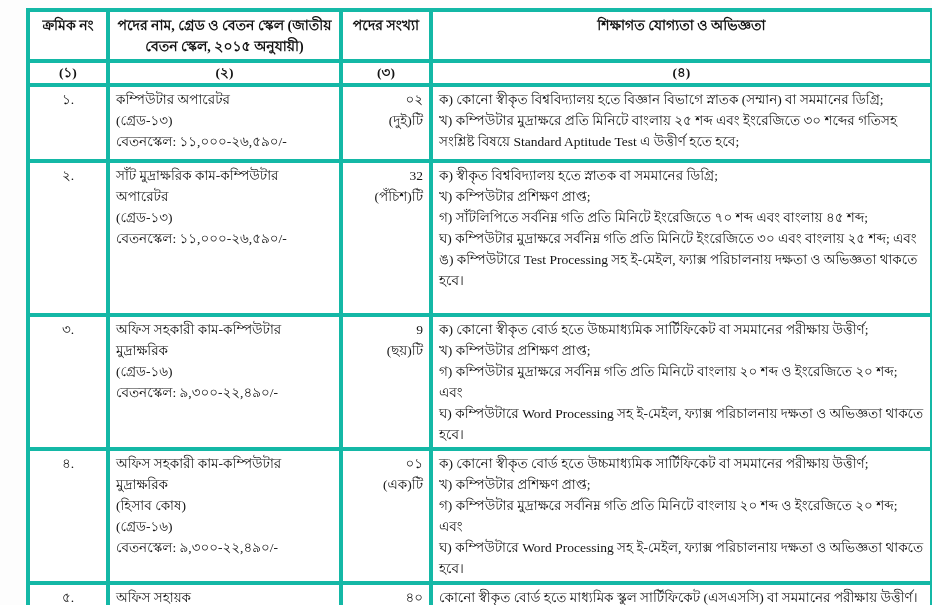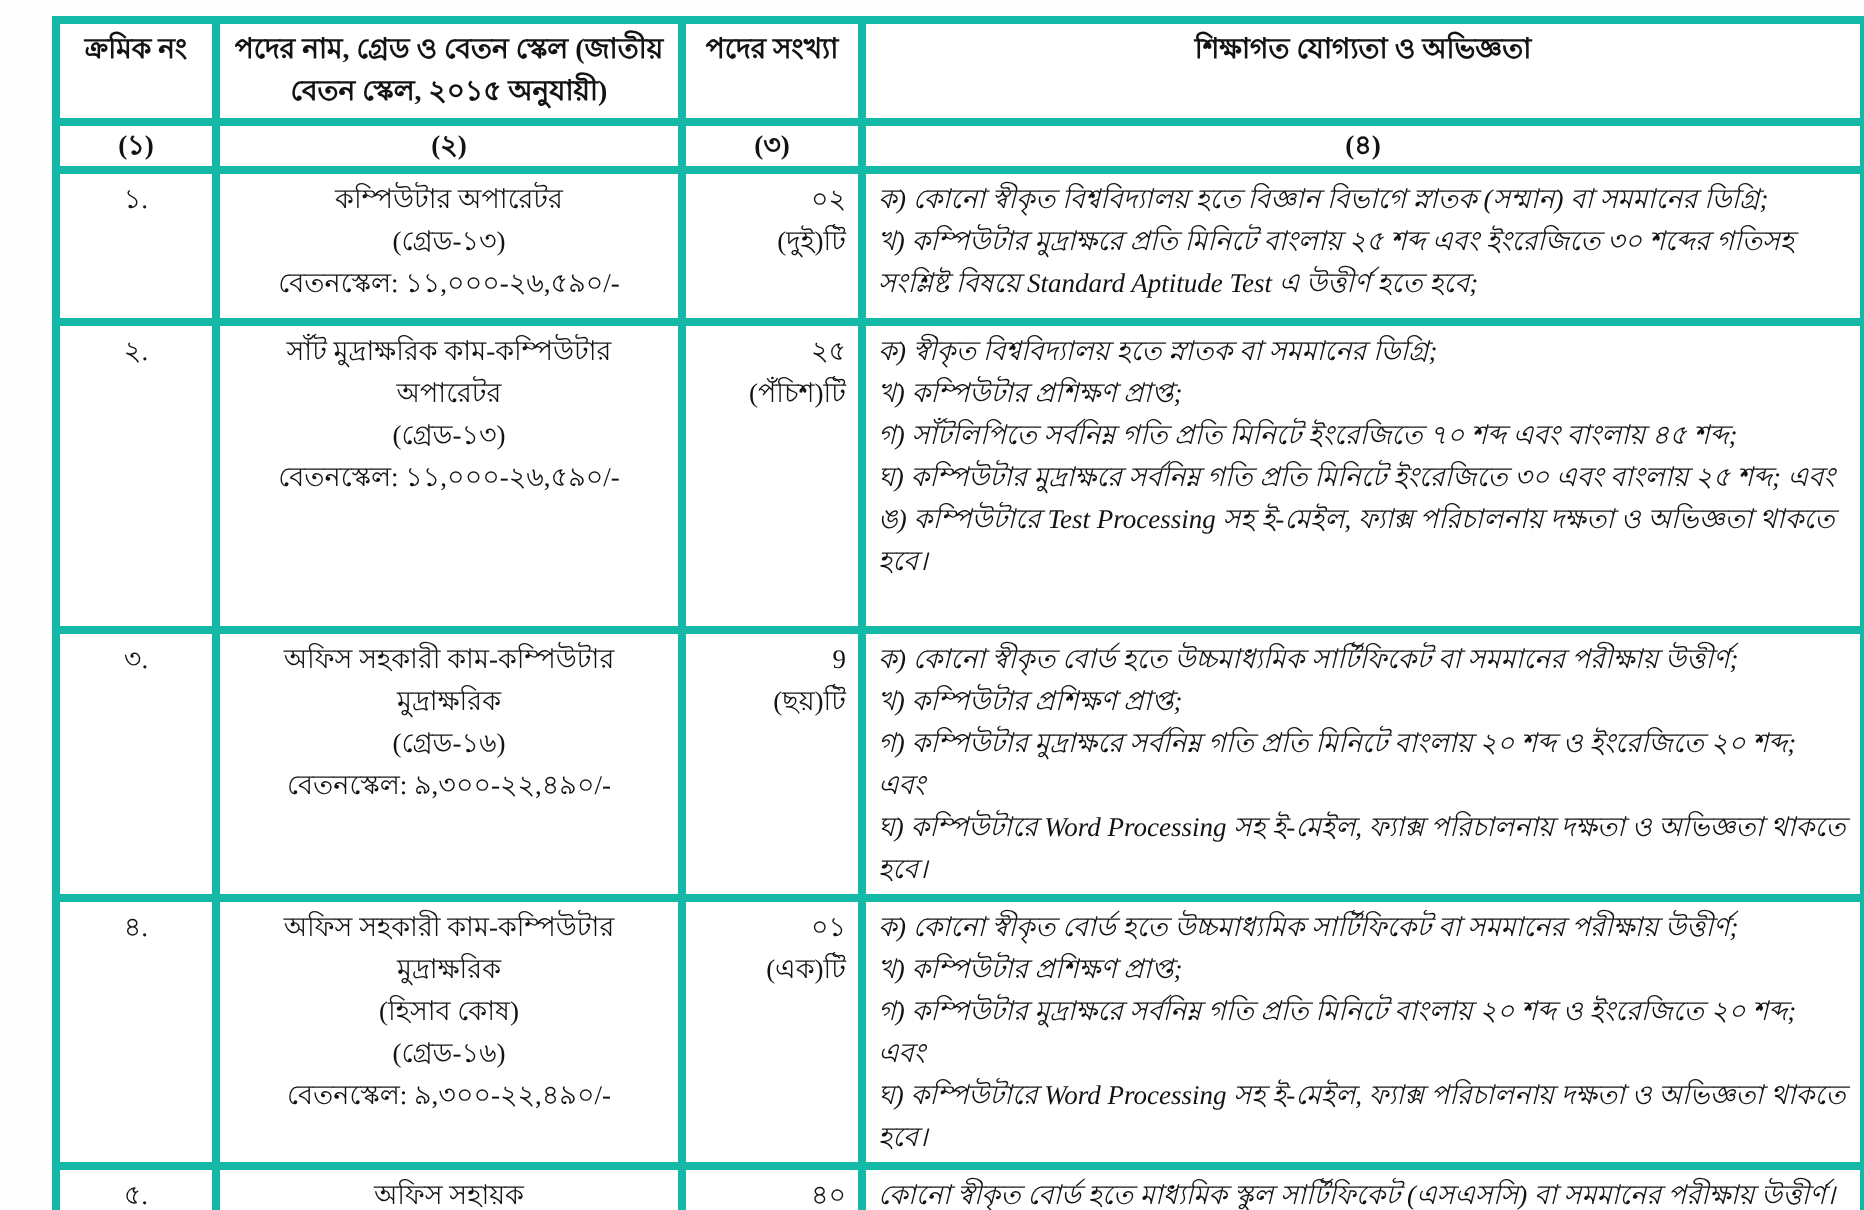--- a/index.html
+++ b/index.html
@@ -43,23 +43,23 @@
   }
   tr.num-row td {
     font-weight: bold;
     text-align: center;
     height: 20px;
     padding: 0;
     line-height: 20px;
     border-bottom-width: 3px;
   }
   td.c-serial { text-align: center; }
-  td.c-post   { text-align: center; padding-left: 8px; }
+  td.c-post   { text-align: left; padding-left: 8px; }
   td.c-count  { text-align: right; }
-  td.c-qual   { text-align: left; padding-left: 7px; line-height: 21.5px; font-style: italic; }
+  td.c-qual   { text-align: left; padding-left: 7px; line-height: 21.5px; }
 
   tr.r1 td { height: 68px; }
   tr.r2 td { height: 146px; }
   tr.r3 td { height: 116px; }
   tr.r4 td { height: 125px; }
   tr.r5 td { height: 78px; }
 </style>
 </head>
 <body>
 
@@ -104,21 +104,21 @@
   </tr>
 
   <tr class="data-row r2">
     <td class="c-serial">২.</td>
     <td class="c-post">
       <div>সাঁট মুদ্রাক্ষরিক কাম-কম্পিউটার অপারেটর</div>
       <div>(গ্রেড-১৩)</div>
       <div>বেতনস্কেল: ১১,০০০-২৬,৫৯০/-</div>
     </td>
     <td class="c-count">
-      <div>২৫</div>
+      <div>32</div>
       <div>(পঁচিশ)টি</div>
     </td>
     <td class="c-qual">
       <div>ক) স্বীকৃত বিশ্ববিদ্যালয় হতে স্নাতক বা সমমানের ডিগ্রি;</div>
       <div>খ) কম্পিউটার প্রশিক্ষণ প্রাপ্ত;</div>
       <div>গ) সাঁটলিপিতে সর্বনিম্ন গতি প্রতি মিনিটে ইংরেজিতে ৭০ শব্দ এবং বাংলায় ৪৫ শব্দ;</div>
       <div>ঘ) কম্পিউটার মুদ্রাক্ষরে সর্বনিম্ন গতি প্রতি মিনিটে ইংরেজিতে ৩০ এবং বাংলায় ২৫ শব্দ; এবং</div>
       <div>ঙ) কম্পিউটারে Test Processing সহ ই-মেইল, ফ্যাক্স পরিচালনায় দক্ষতা ও অভিজ্ঞতা থাকতে হবে।</div>
     </td>
   </tr>

